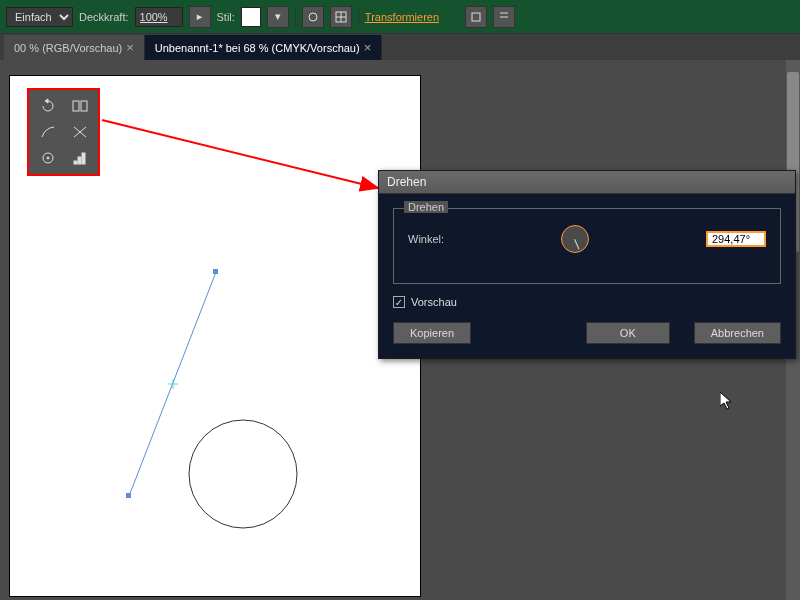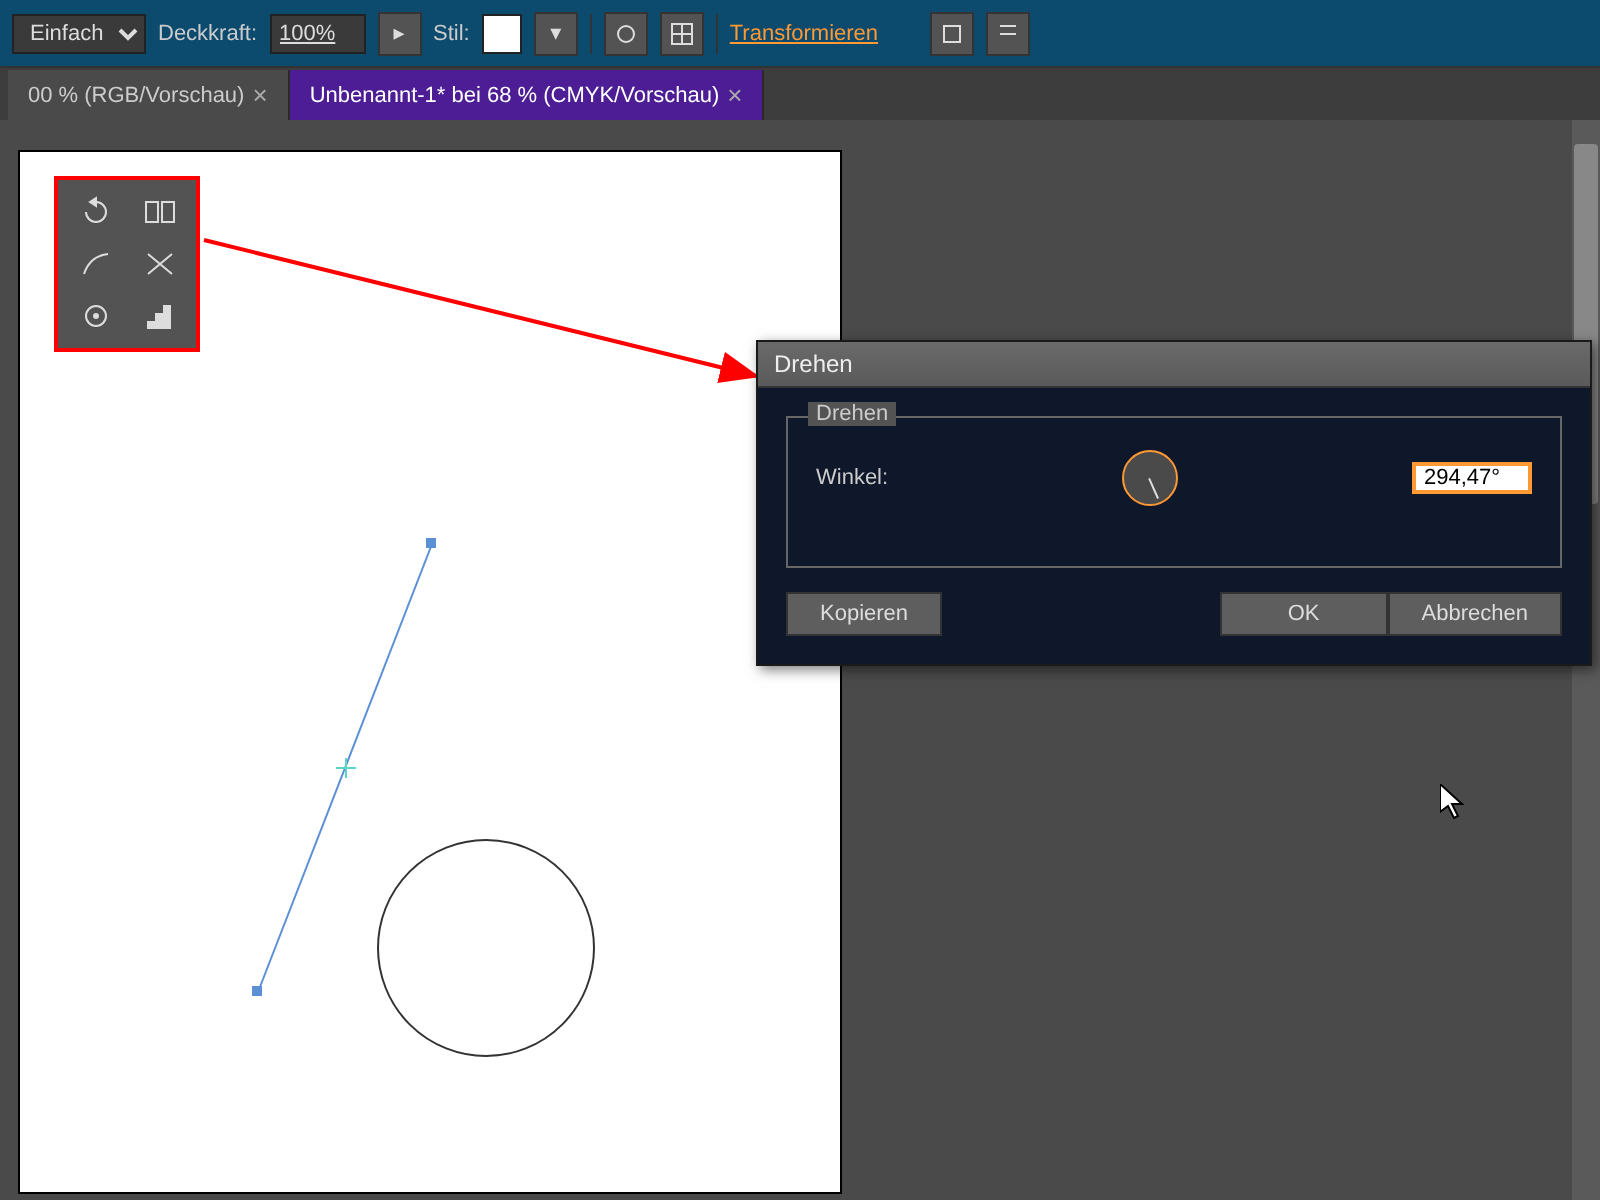--- a/index.html
+++ b/index.html
@@ -1,27 +1,27 @@
 <!DOCTYPE html>
 <html><head>
 <meta charset="utf-8">
 <style>
 * { margin: 0; padding: 0; box-sizing: border-box; font-family: Tahoma, Arial, sans-serif; }
 body { background: #4a4a4a; width: 800px; height: 600px; overflow: hidden; position: relative; }
 
-.toolbar { height: 34px; background: #0c4a6e; display: flex; align-items: center; padding: 0 6px; gap: 6px; font-size: 11px; color: #ddd; border-bottom: 1px solid #333; }
+.toolbar { height: 34px; background: #14532d; display: flex; align-items: center; padding: 0 6px; gap: 6px; font-size: 11px; color: #ddd; border-bottom: 1px solid #333; }
 .toolbar select, .toolbar input { background: #3a3a3a; color: #ddd; border: 1px solid #222; height: 20px; font-size: 11px; padding: 0 4px; }
 .toolbar-btn { width: 22px; height: 22px; background: #535353; border: 1px solid #333; display: flex; align-items: center; justify-content: center; cursor: pointer; }
 .toolbar-label { color: #ccc; }
 .transform-link { color: #ff9933; cursor: pointer; text-decoration: underline; }
 .swatch { width: 20px; height: 20px; background: #fff; border: 1px solid #222; }
 
 .tabs { height: 26px; background: #3d3d3d; display: flex; align-items: flex-end; padding-left: 4px; font-size: 11px; }
 .tab { background: #4a4a4a; color: #ccc; padding: 5px 10px 5px 10px; border-right: 1px solid #2a2a2a; display: flex; align-items: center; gap: 4px; cursor: pointer; }
-.tab.active { background: #4c1d95; color: #fff; }
+.tab.active { background: #0f172a; color: #fff; }
 .tab .close { color: #aaa; font-size: 13px; cursor: pointer; }
 
 .canvas-area { position: absolute; top: 60px; left: 0; right: 14px; bottom: 0; background: #4a4a4a; }
 .artboard { position: absolute; left: 10px; top: 16px; width: 410px; height: 520px; background: #fff; box-shadow: 0 0 0 1px #000; }
 
 .tool-panel { position: absolute; left: 27px; top: 88px; width: 73px; background: #535353; border: 2px solid #ff0000; display: grid; grid-template-columns: 1fr 1fr; gap: 2px; padding: 4px; }
 .tool-panel .tool { width: 30px; height: 24px; background: #535353; display: flex; align-items: center; justify-content: center; cursor: pointer; }
 .tool svg { stroke: #ddd; fill: none; }
 
 .scrollbar { position: absolute; right: 0; top: 60px; width: 14px; bottom: 0; background: #5a5a5a; }
@@ -35,21 +35,21 @@
 .row { display: flex; align-items: center; gap: 10px; margin-bottom: 16px; justify-content: space-between; }
 .angle-widget { width: 28px; height: 28px; border: 1.5px solid #ff9933; border-radius: 50%; position: relative; background: #4a4a4a; }
 .angle-line { position: absolute; left: 50%; top: 50%; width: 11px; height: 1px; background: #ddd; transform-origin: 0 0; transform: rotate(-294deg); }
 .angle-input { background: #fff; color: #000; border: 2px solid #ff9933; height: 16px; width: 60px; font-size: 11px; padding: 0 4px; }
 .angle-input::selection { background: #3399ff; color: #fff; }
 .opt-row { display: flex; align-items: center; gap: 10px; color: #888; }
 .check { width: 12px; height: 12px; border: 1px solid #777; display: inline-flex; align-items: center; justify-content: center; font-size: 10px; color: #888; }
 .check.on::after { content: "✓"; }
 .preview-row { display: flex; align-items: center; gap: 6px; margin-bottom: 14px; color: #ddd; }
 .preview-row .check { border-color: #aaa; color: #ddd; }
-.btn-row { display: flex; gap: 0; }
+.btn-row { display: flex; gap: 24px; }
 .btn { background: #5e5e5e; border: 1px solid #333; color: #ddd; height: 22px; padding: 0 16px; font-size: 11px; cursor: pointer; display: inline-flex; align-items: center; justify-content: center; }
 .btn-row .spacer { flex: 1; }
 
 .arrow-svg { position: absolute; left: 100px; top: 110px; pointer-events: none; }
 
 .cursor { position: absolute; left: 720px; top: 392px; pointer-events: none; }
 </style>
 </head>
 <body>
 
@@ -172,20 +172,24 @@
     <div class="fieldset">
       <div class="fieldset-legend">Drehen</div>
       <div class="row">
         <span>Winkel:</span>
         <div class="angle-widget">
             <div class="angle-line"></div>
           </div>
         <input class="angle-input" value="294,47°" style="">
       </div>
     </div>
+    <div class="preview-row">
+      <span class="check on"></span>
+      <span>Vorschau</span>
+    </div>
     <div class="btn-row">
       <div class="btn">Kopieren</div>
       <div class="spacer"></div>
       <div class="btn" style="min-width:84px">OK</div>
       <div class="btn" style="min-width:84px">Abbrechen</div>
     </div>
   </div>
 </div>
 
 <svg class="cursor" width="16" height="20">

